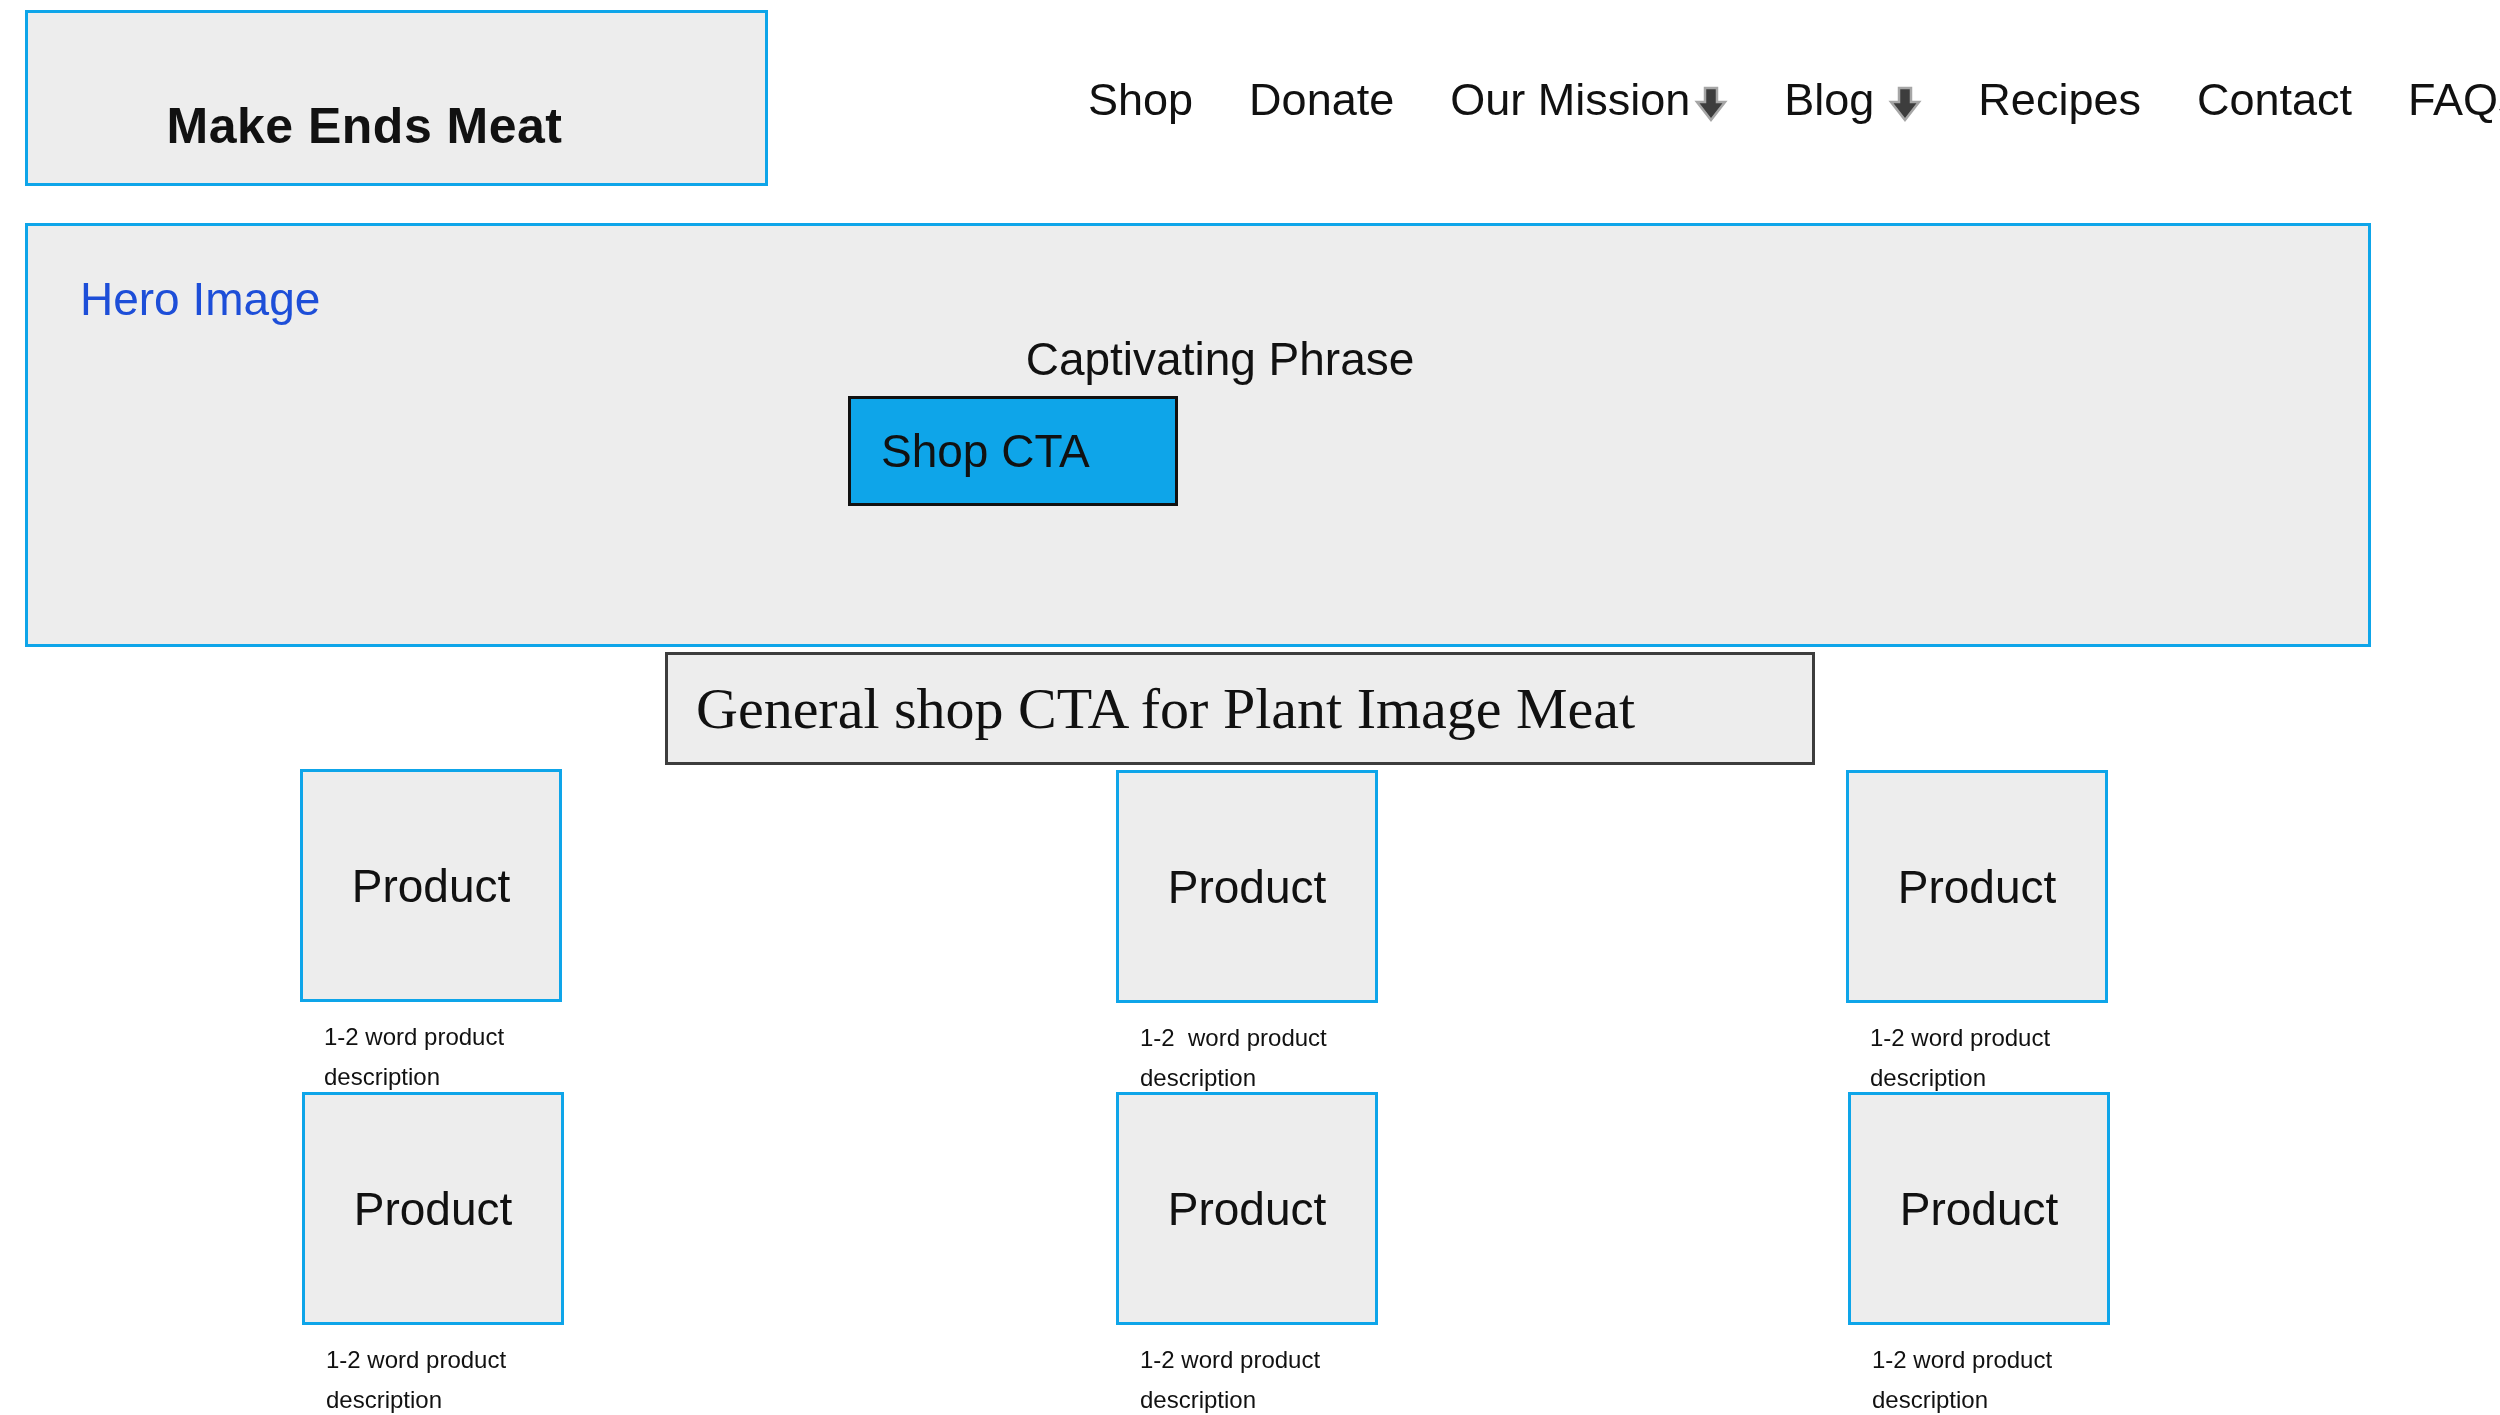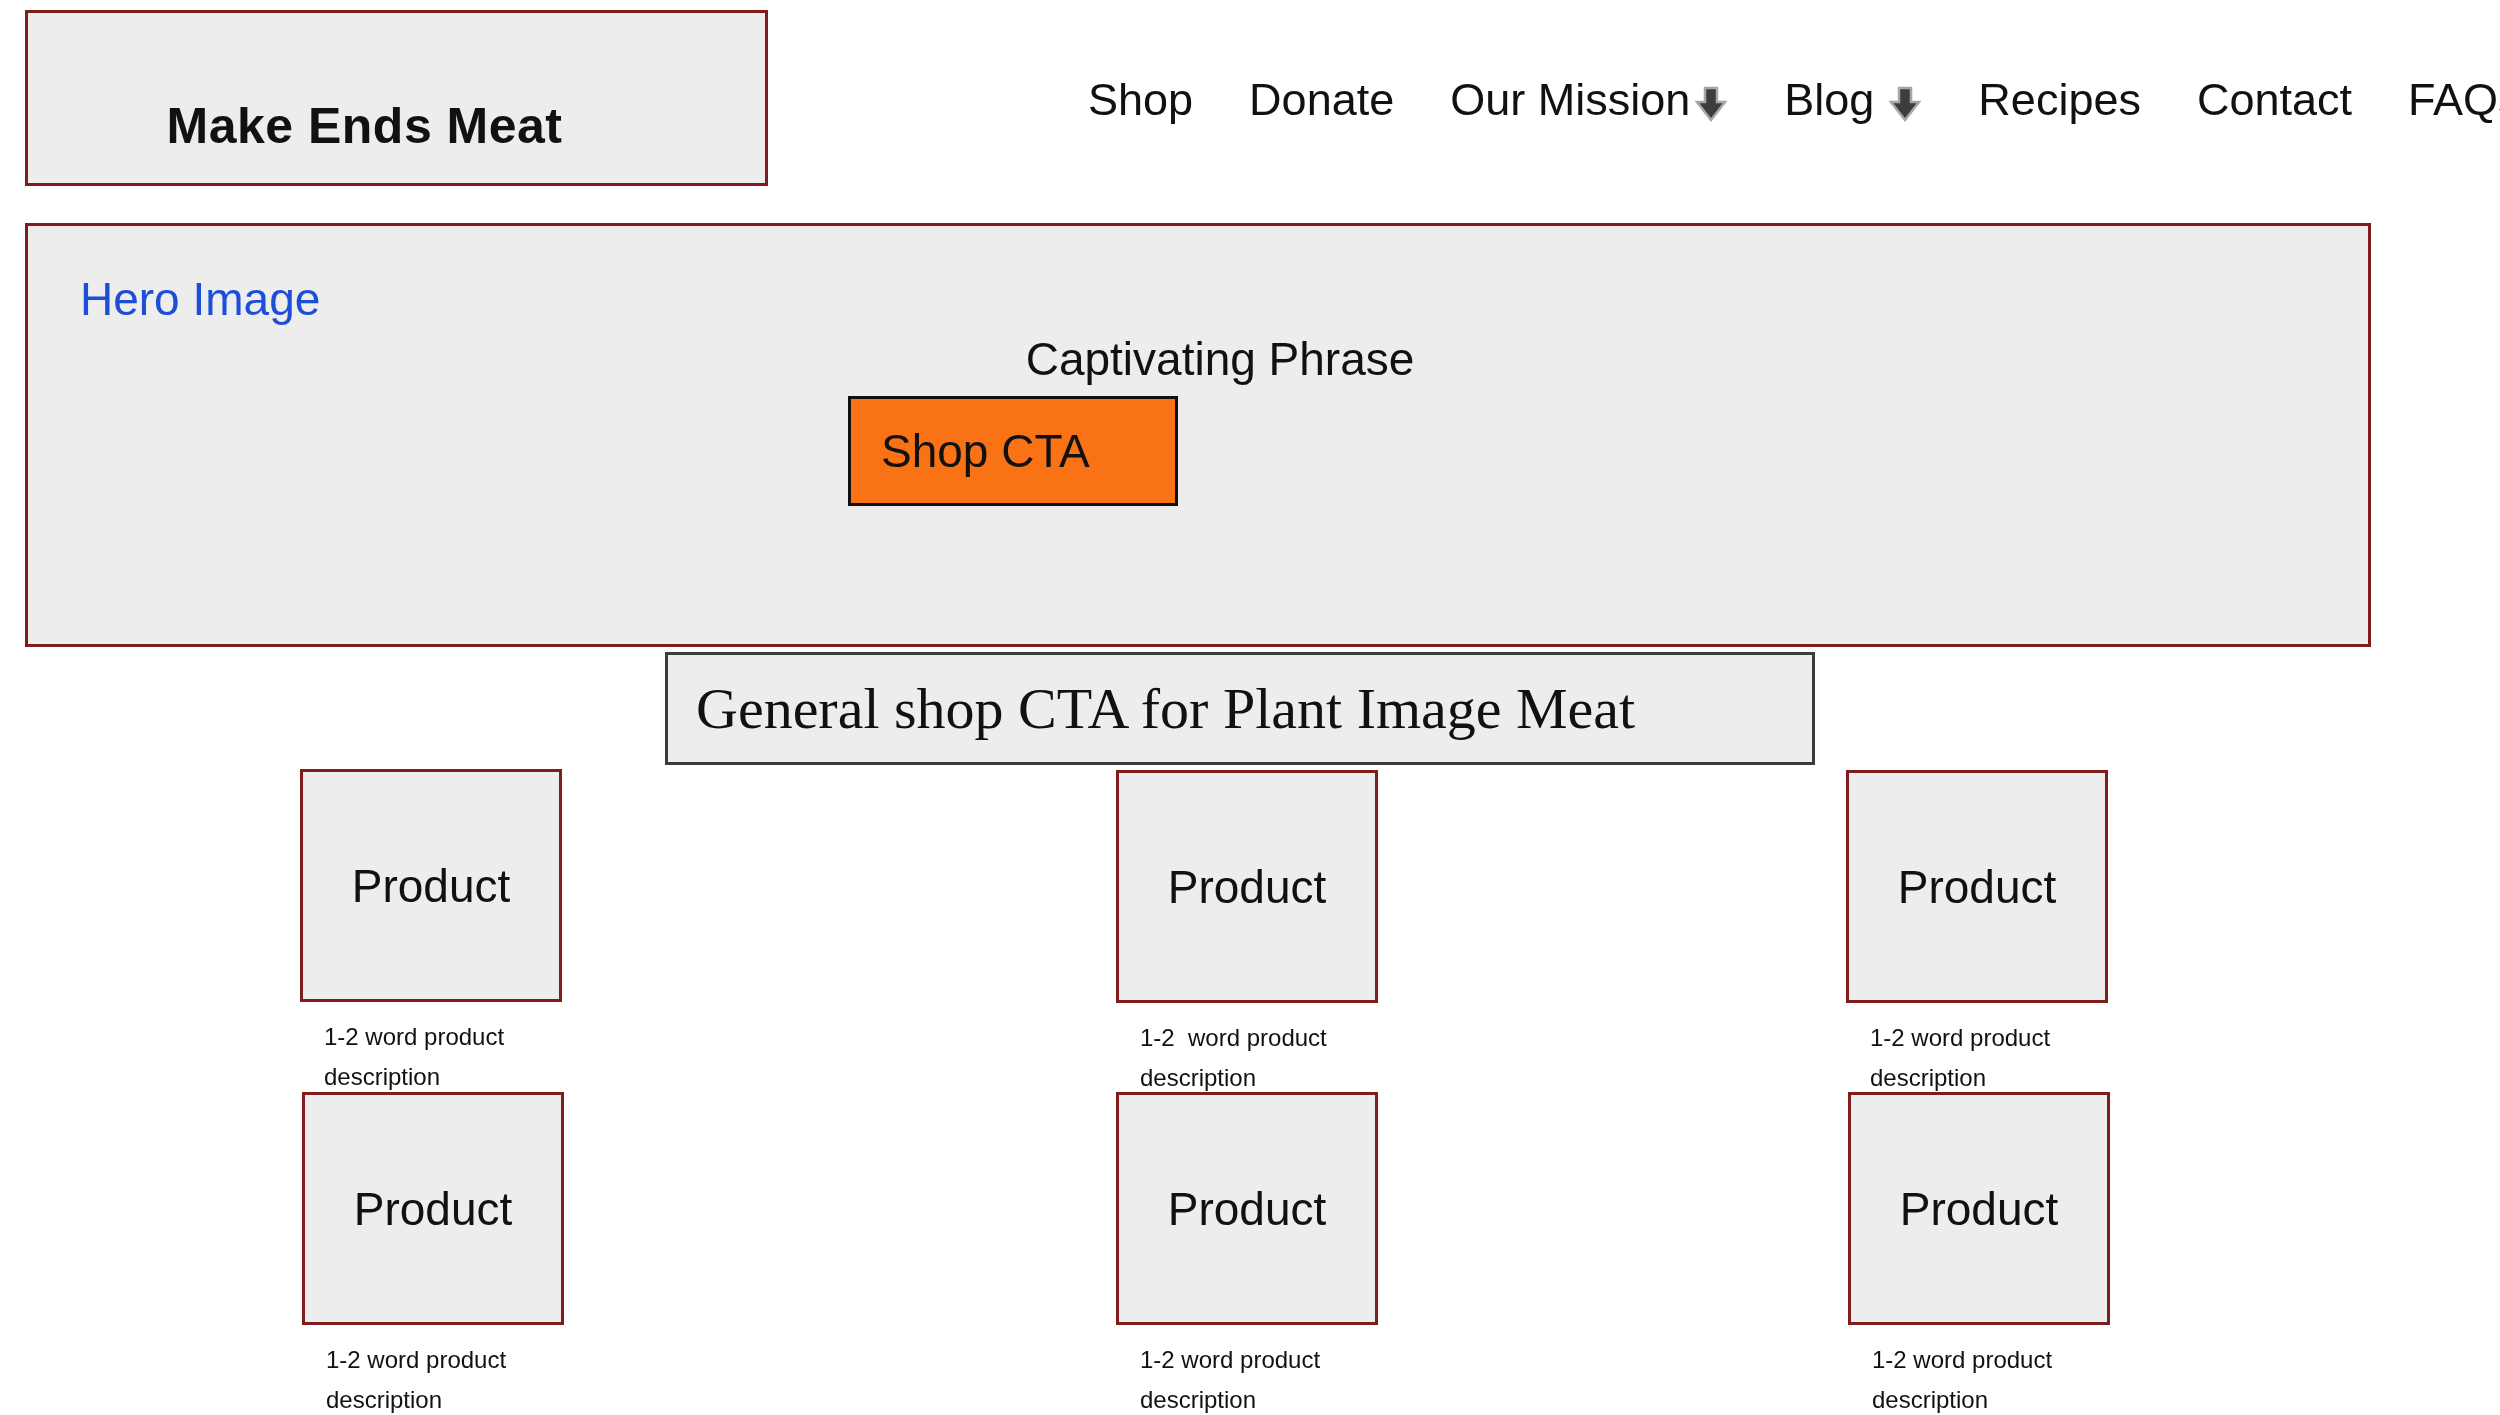--- a/index.html
+++ b/index.html
@@ -6,21 +6,21 @@
   .canvas{
     position:relative;
     width:2500px;height:1415px;
     background:#ffffff;
     font-family:"Liberation Sans", sans-serif;
     color:#111111;
     overflow:hidden;
   }
   .wirebox{
     background:#ededed;
-    border:3px solid #7f1d1d;
+    border:3px solid #0ea5e9;
     box-sizing:border-box;
   }
 
   
   .logo-box{
     position:absolute;left:25px;top:10px;width:743px;height:176px;
     display:flex;align-items:center;justify-content:center;
     padding-top:56px;padding-right:64px;
   }
   .logo-text{
@@ -43,21 +43,21 @@
     position:absolute;left:52px;top:46px;
     font-size:46px;color:#1d4ed8;
   }
   .hero-headline{
     position:absolute;left:0;right:0;top:94px;
     text-align:center;text-indent:44px;
     font-size:46px;
     margin-top:12px;
   }
   .cta{
-    position:absolute;background:#f97316;border:3px solid #111111;box-sizing:border-box;
+    position:absolute;background:#0ea5e9;border:3px solid #111111;box-sizing:border-box;
     font-size:46px;cursor:pointer;
   }
   .cta-shop{
     left:820px;top:170px;width:330px;height:110px;
     display:flex;align-items:center;padding-left:30px;
   }
   .cta-donate{
     left:1220px;top:170px;width:356px;height:170px;
     padding:24px 96px 0 40px;line-height:62px;
   }

